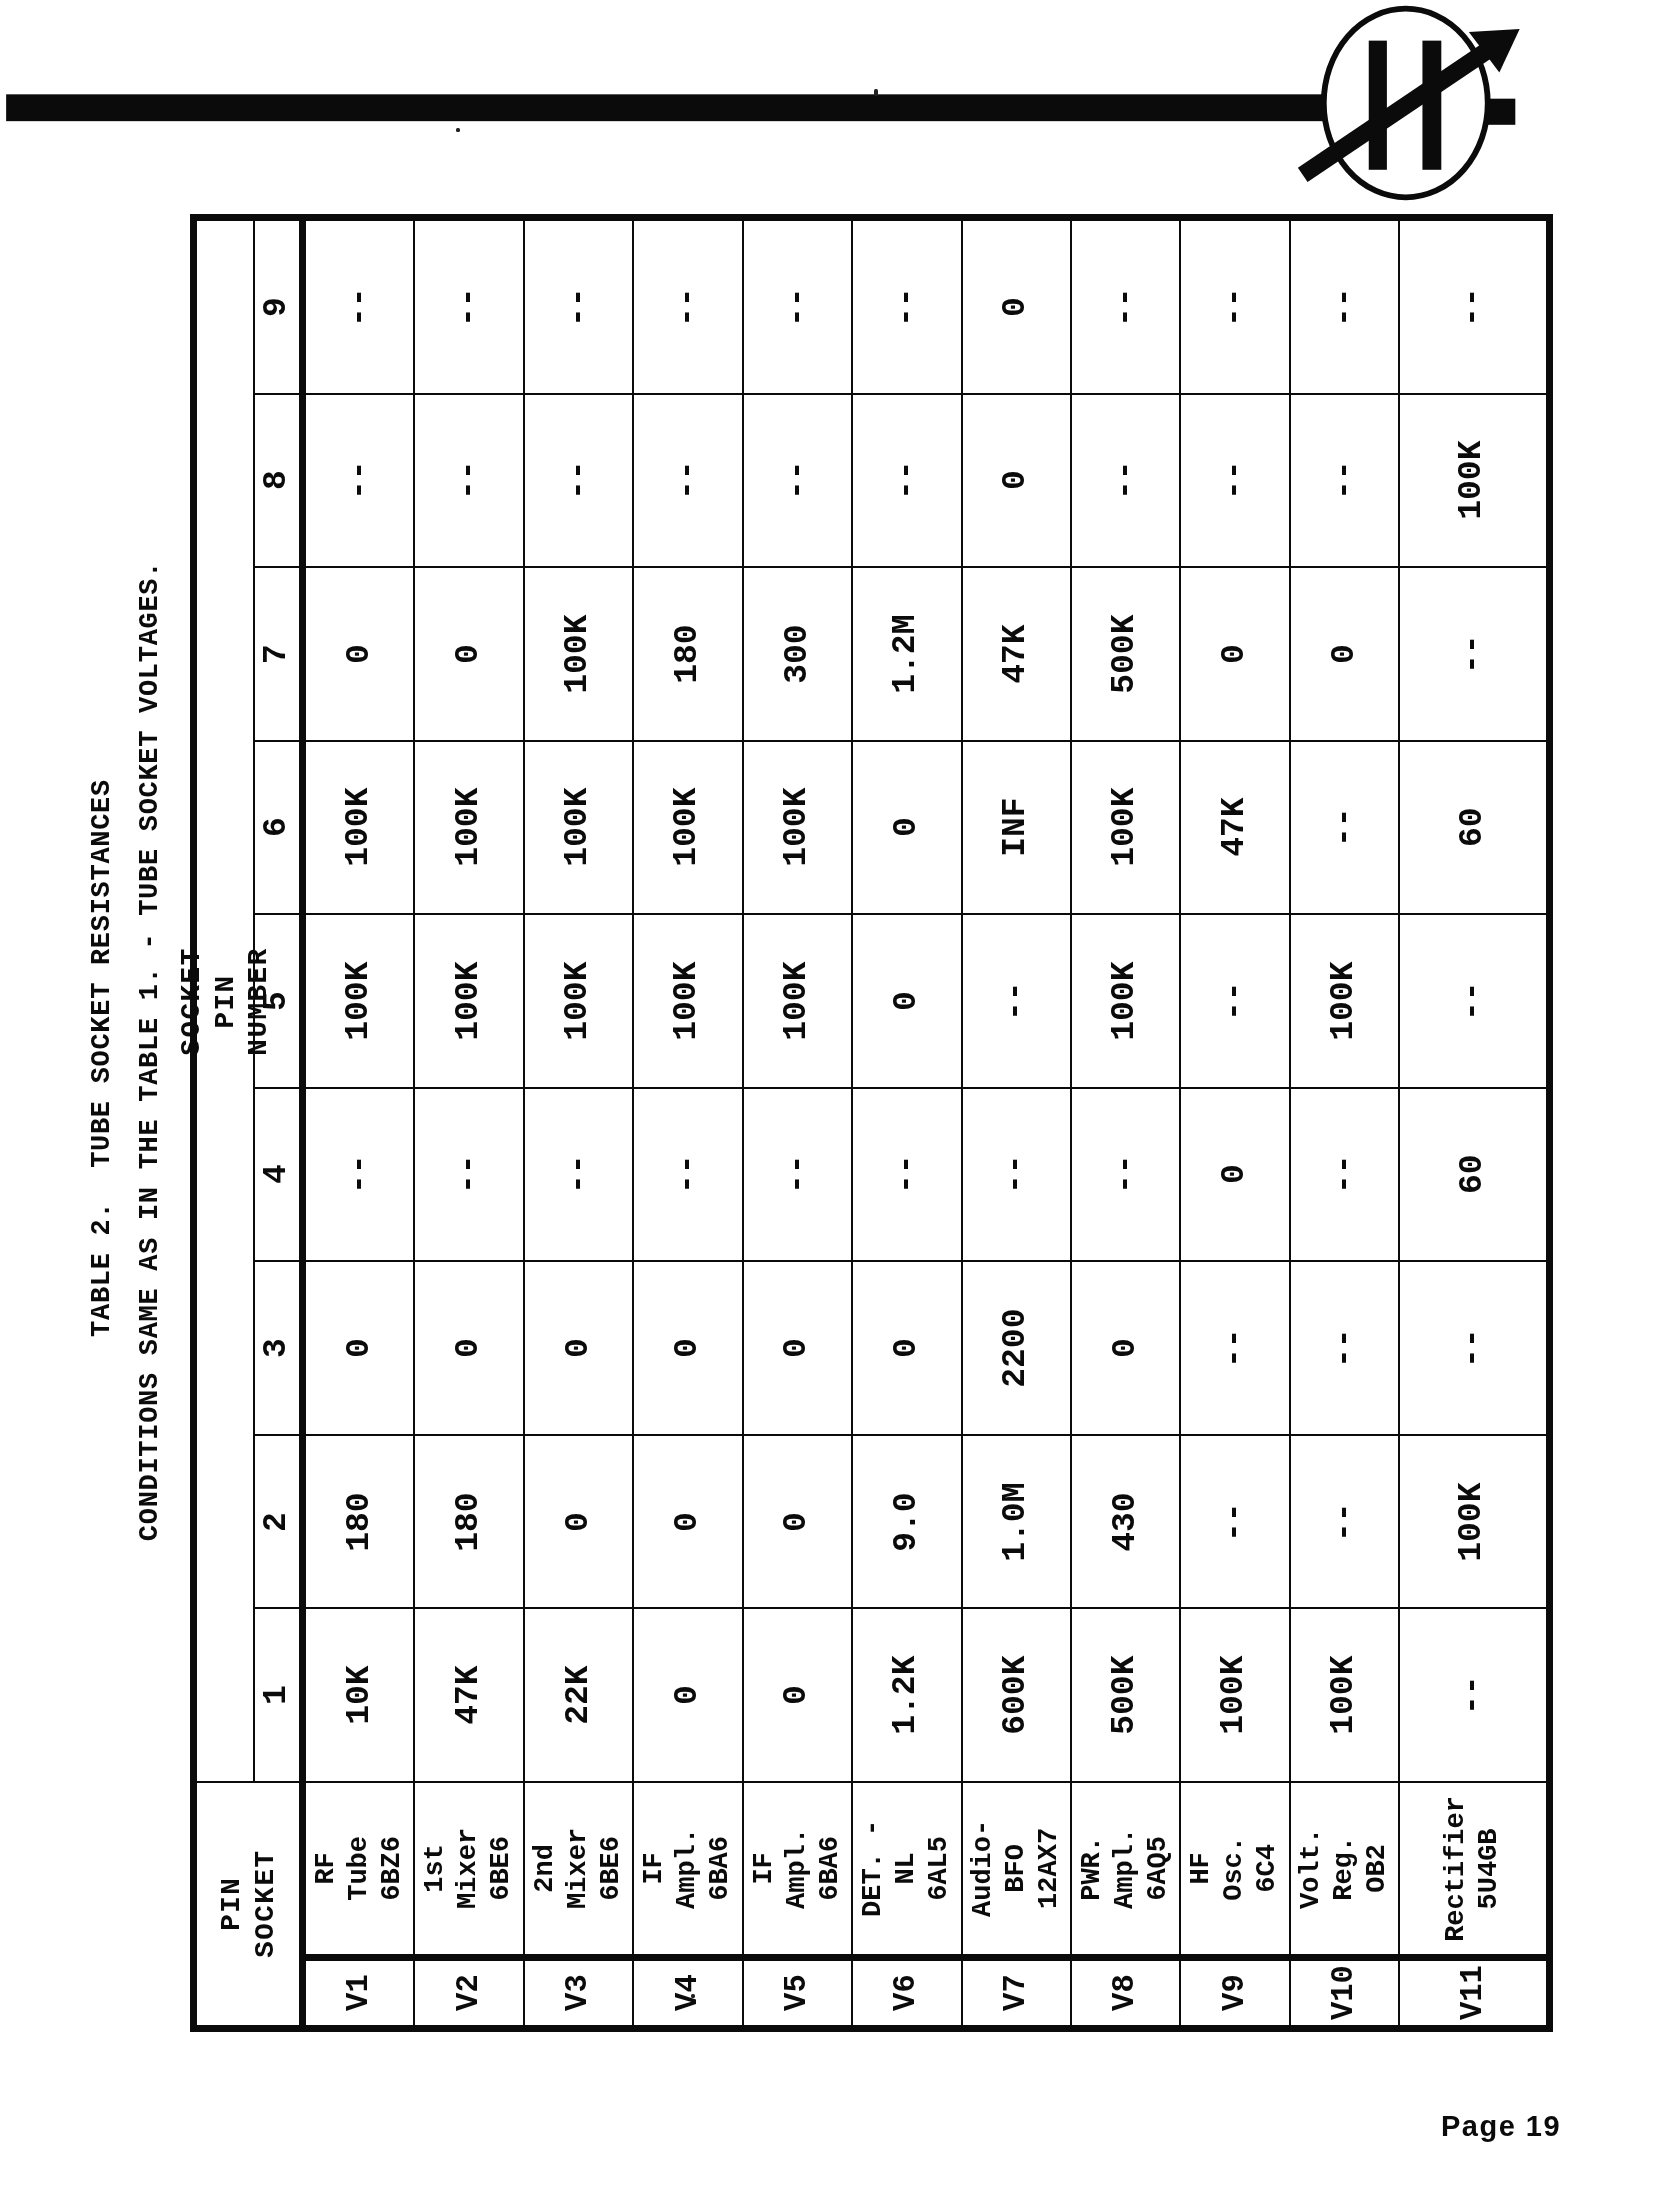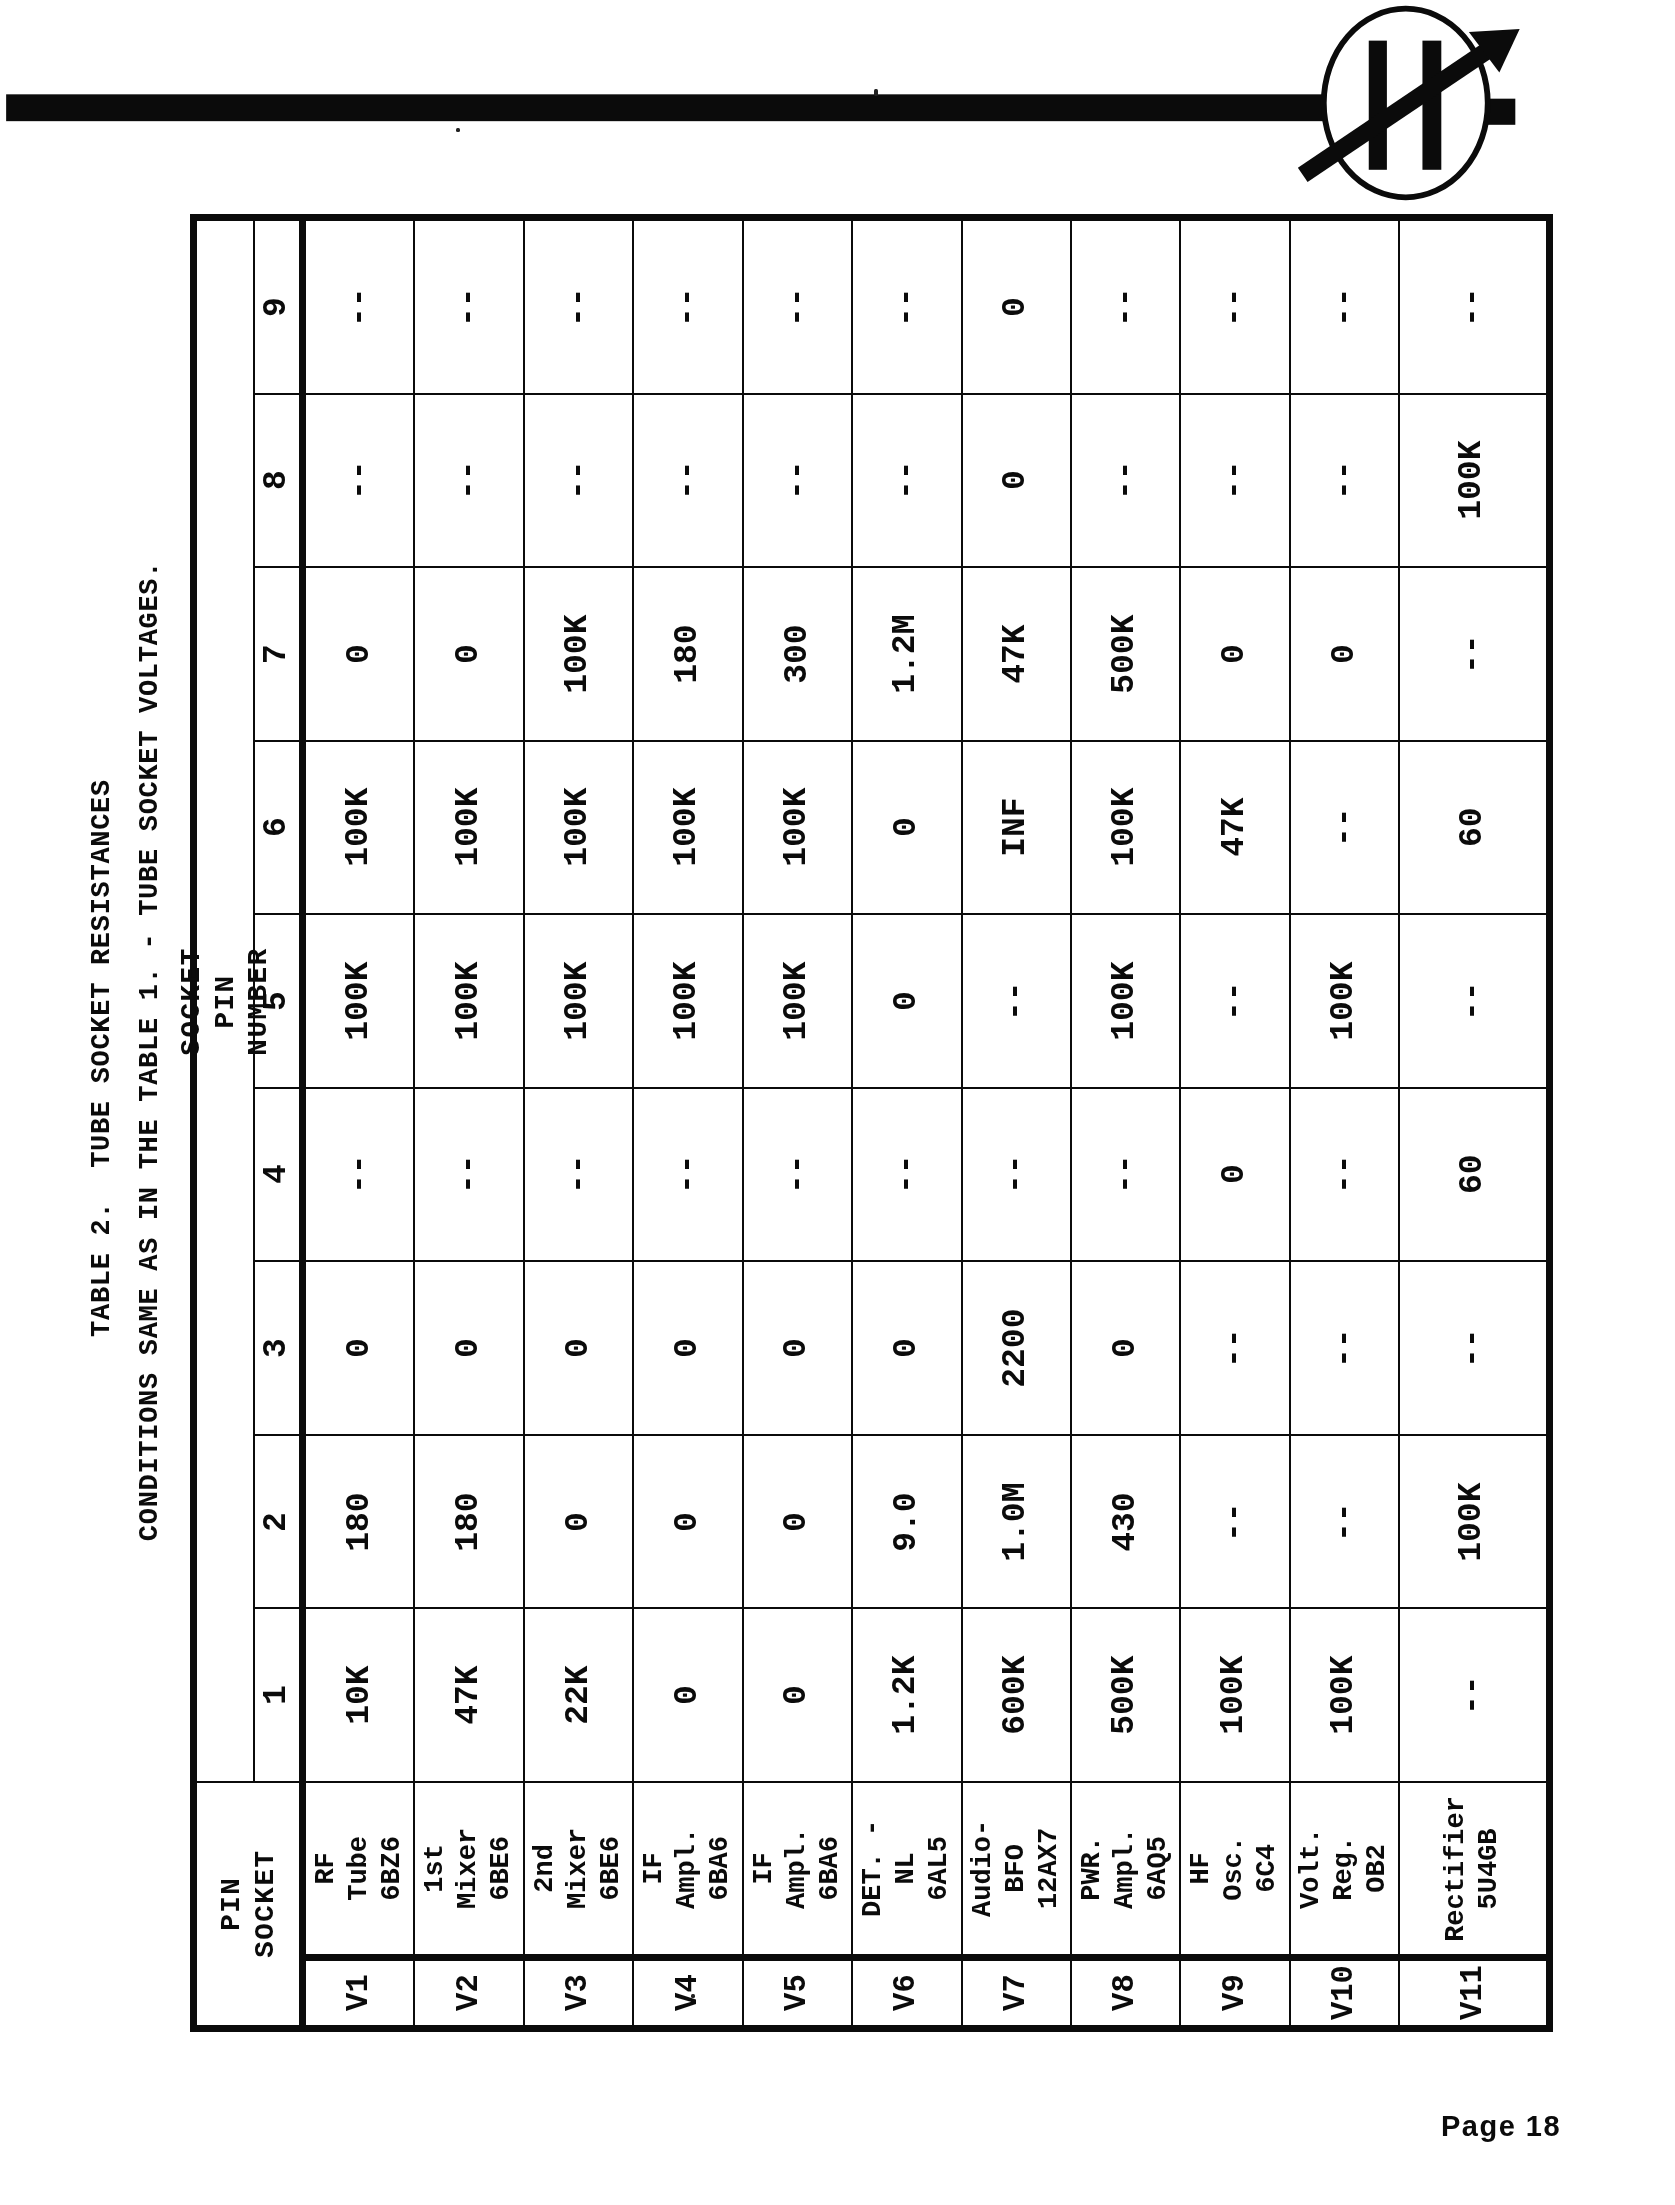--- a/index.html
+++ b/index.html
@@ -496,20 +496,20 @@
       </div>
       <div class="cell no-r thick-b" style="grid-area: 10 / 13 / 11 / 14;">
         <span class="rot tube-name">Rectifier
 5U4GB</span>
       </div>
       <div class="cell no-r no-b" style="grid-area: 11 / 13 / 12 / 14;">
         <span class="rot tube-id">V11</span>
       </div>
     </div>
 
-  <div id="page-number">Page 18</div>
+  <div id="page-number">Page 19</div>
 
   <div class="speck" style="left:874px;top:89px;width:4.4px;height:7.3px;"></div>
   <div class="speck" style="left:456px;top:128px;width:3.6px;height:3.6px;"></div>
   <div class="speck" style="left:691px;top:1994px;width:4.4px;height:4.4px;"></div>
 
 </div>
 
 
 </body></html>

